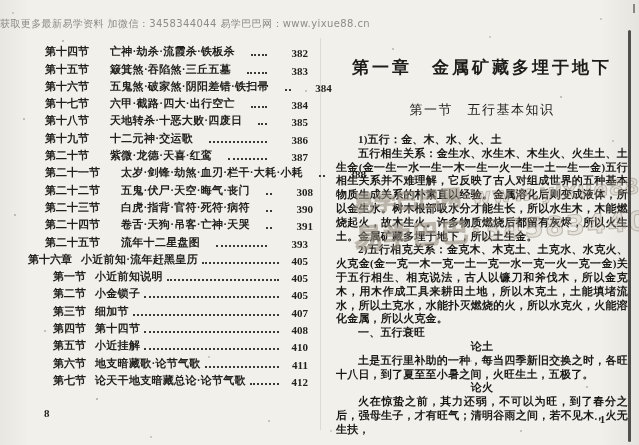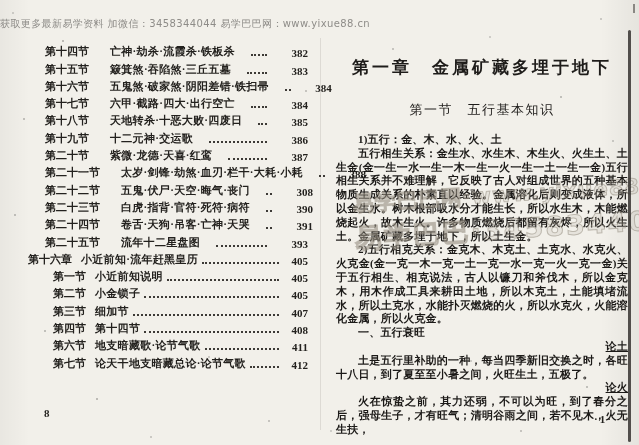--- a/index.html
+++ b/index.html
@@ -27,21 +27,21 @@
   .lv-section{padding-left:17px;gap:12px;}
   .lv-chapter{padding-left:0;}
   .lv-sub{padding-left:25px;}
   
   .right-page{position:absolute;left:336px;top:56px;width:292px;}
   .chapter-title{text-align:center;font-size:17px;font-weight:700;letter-spacing:3px;}
   .section-title{text-align:center;font-size:13px;font-weight:400;letter-spacing:1.5px;margin-top:22px;}
   .body-text{margin-top:14px;font-size:11px;font-weight:700;line-height:13.8px;
     text-align:justify;color:#1c1a18;letter-spacing:.2px;}
   .body-text .indent{text-indent:2em;}
-  .body-text .center{text-align:right;text-decoration:underline;}
+  .body-text .center{text-align:center;}
   
   .big-watermark{
     position:absolute;left:352px;top:190px;width:320px;pointer-events:none;
     transform:rotate(-3.5deg);transform-origin:left top;
     font-family:"DejaVu Sans",sans-serif;font-weight:700;white-space:nowrap;
   }
   .bw-line1{font-size:21px;letter-spacing:1px;
     color:rgba(168,160,148,0.16);-webkit-text-stroke:1px rgba(150,142,130,0.55);}
   .bw-line2{font-size:27px;margin-top:3px;letter-spacing:2px;
     color:rgba(168,160,148,0.16);-webkit-text-stroke:1px rgba(150,142,130,0.55);}
@@ -187,20 +187,26 @@
     <span class="pg">407</span>
   </div>
 
   <div class="toc-row lv-sub">
     <span class="lbl">第四节</span>
     <span class="ttl">第十四节</span>
     <span class="leader"></span>
     <span class="pg">408</span>
   </div>
 
+  <div class="toc-row lv-sub">
+    <span class="lbl">第五节</span>
+    <span class="ttl">小近挂解</span>
+    <span class="leader"></span>
+    <span class="pg">410</span>
+  </div>
 
   <div class="toc-row lv-sub">
     <span class="lbl">第六节</span>
     <span class="ttl">地支暗藏歌·论节气歌</span>
     <span class="leader"></span>
     <span class="pg">411</span>
   </div>
 
   <div class="toc-row lv-sub">
     <span class="lbl">第七节</span>

